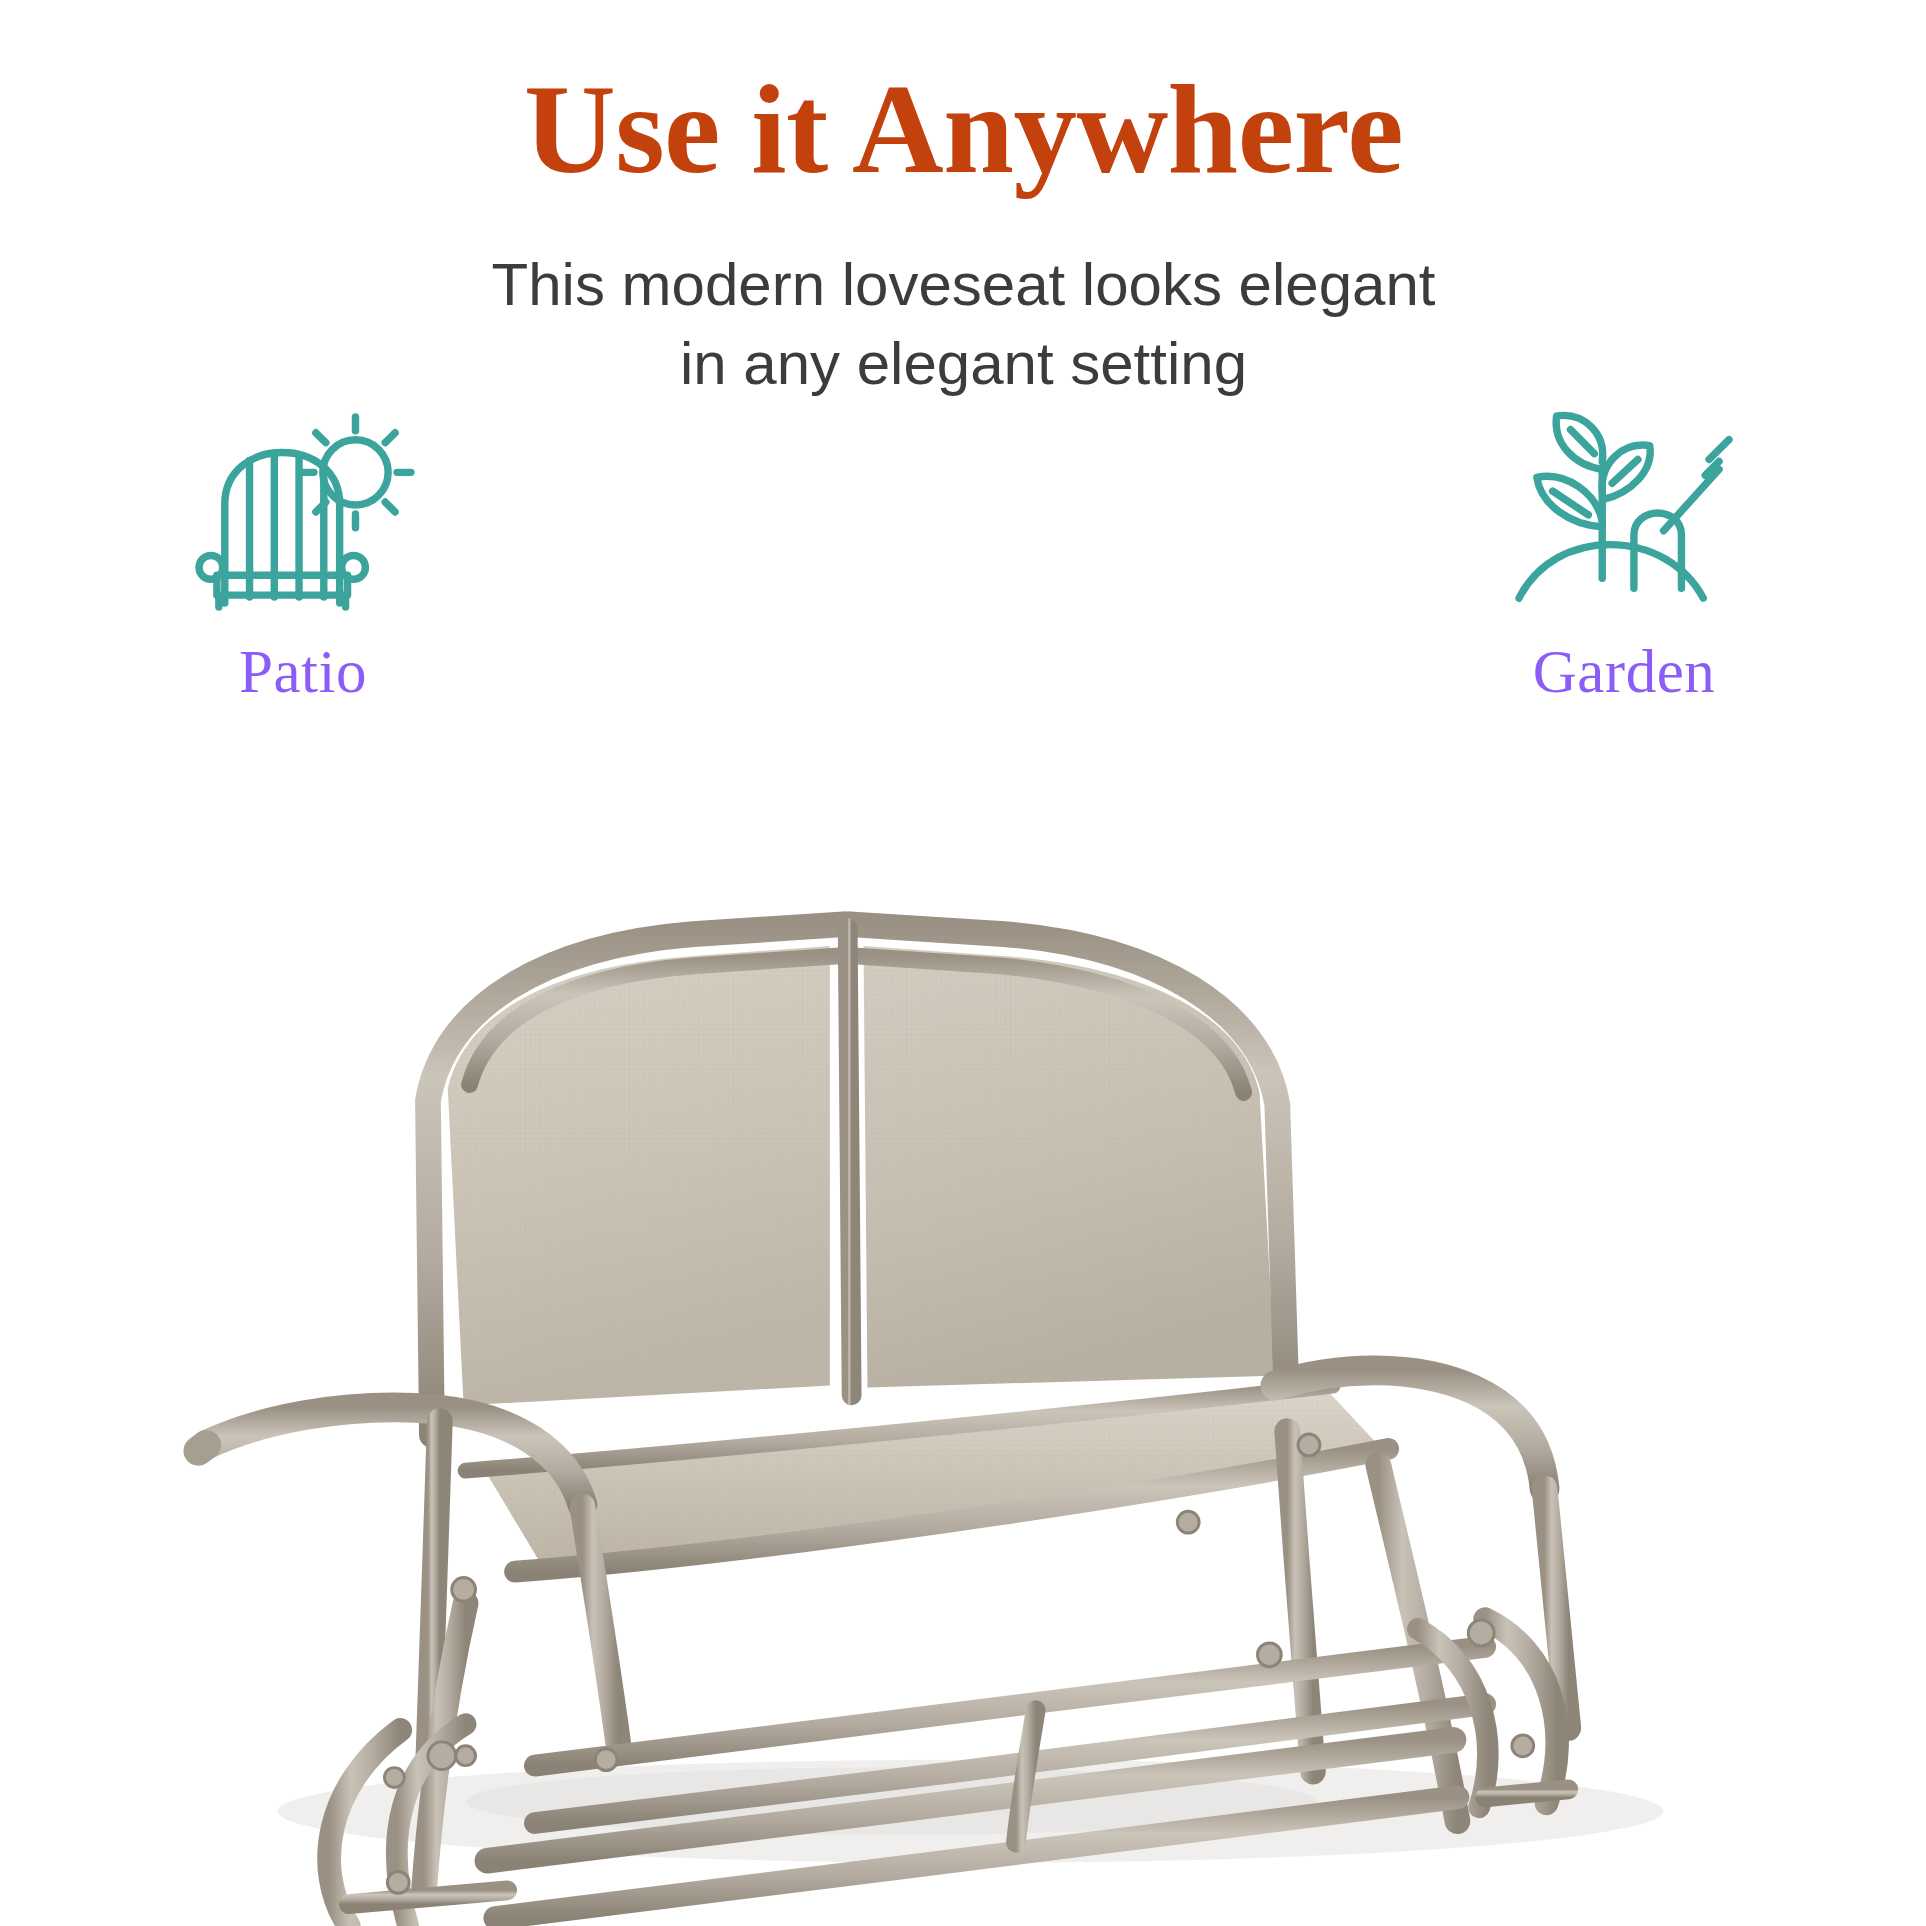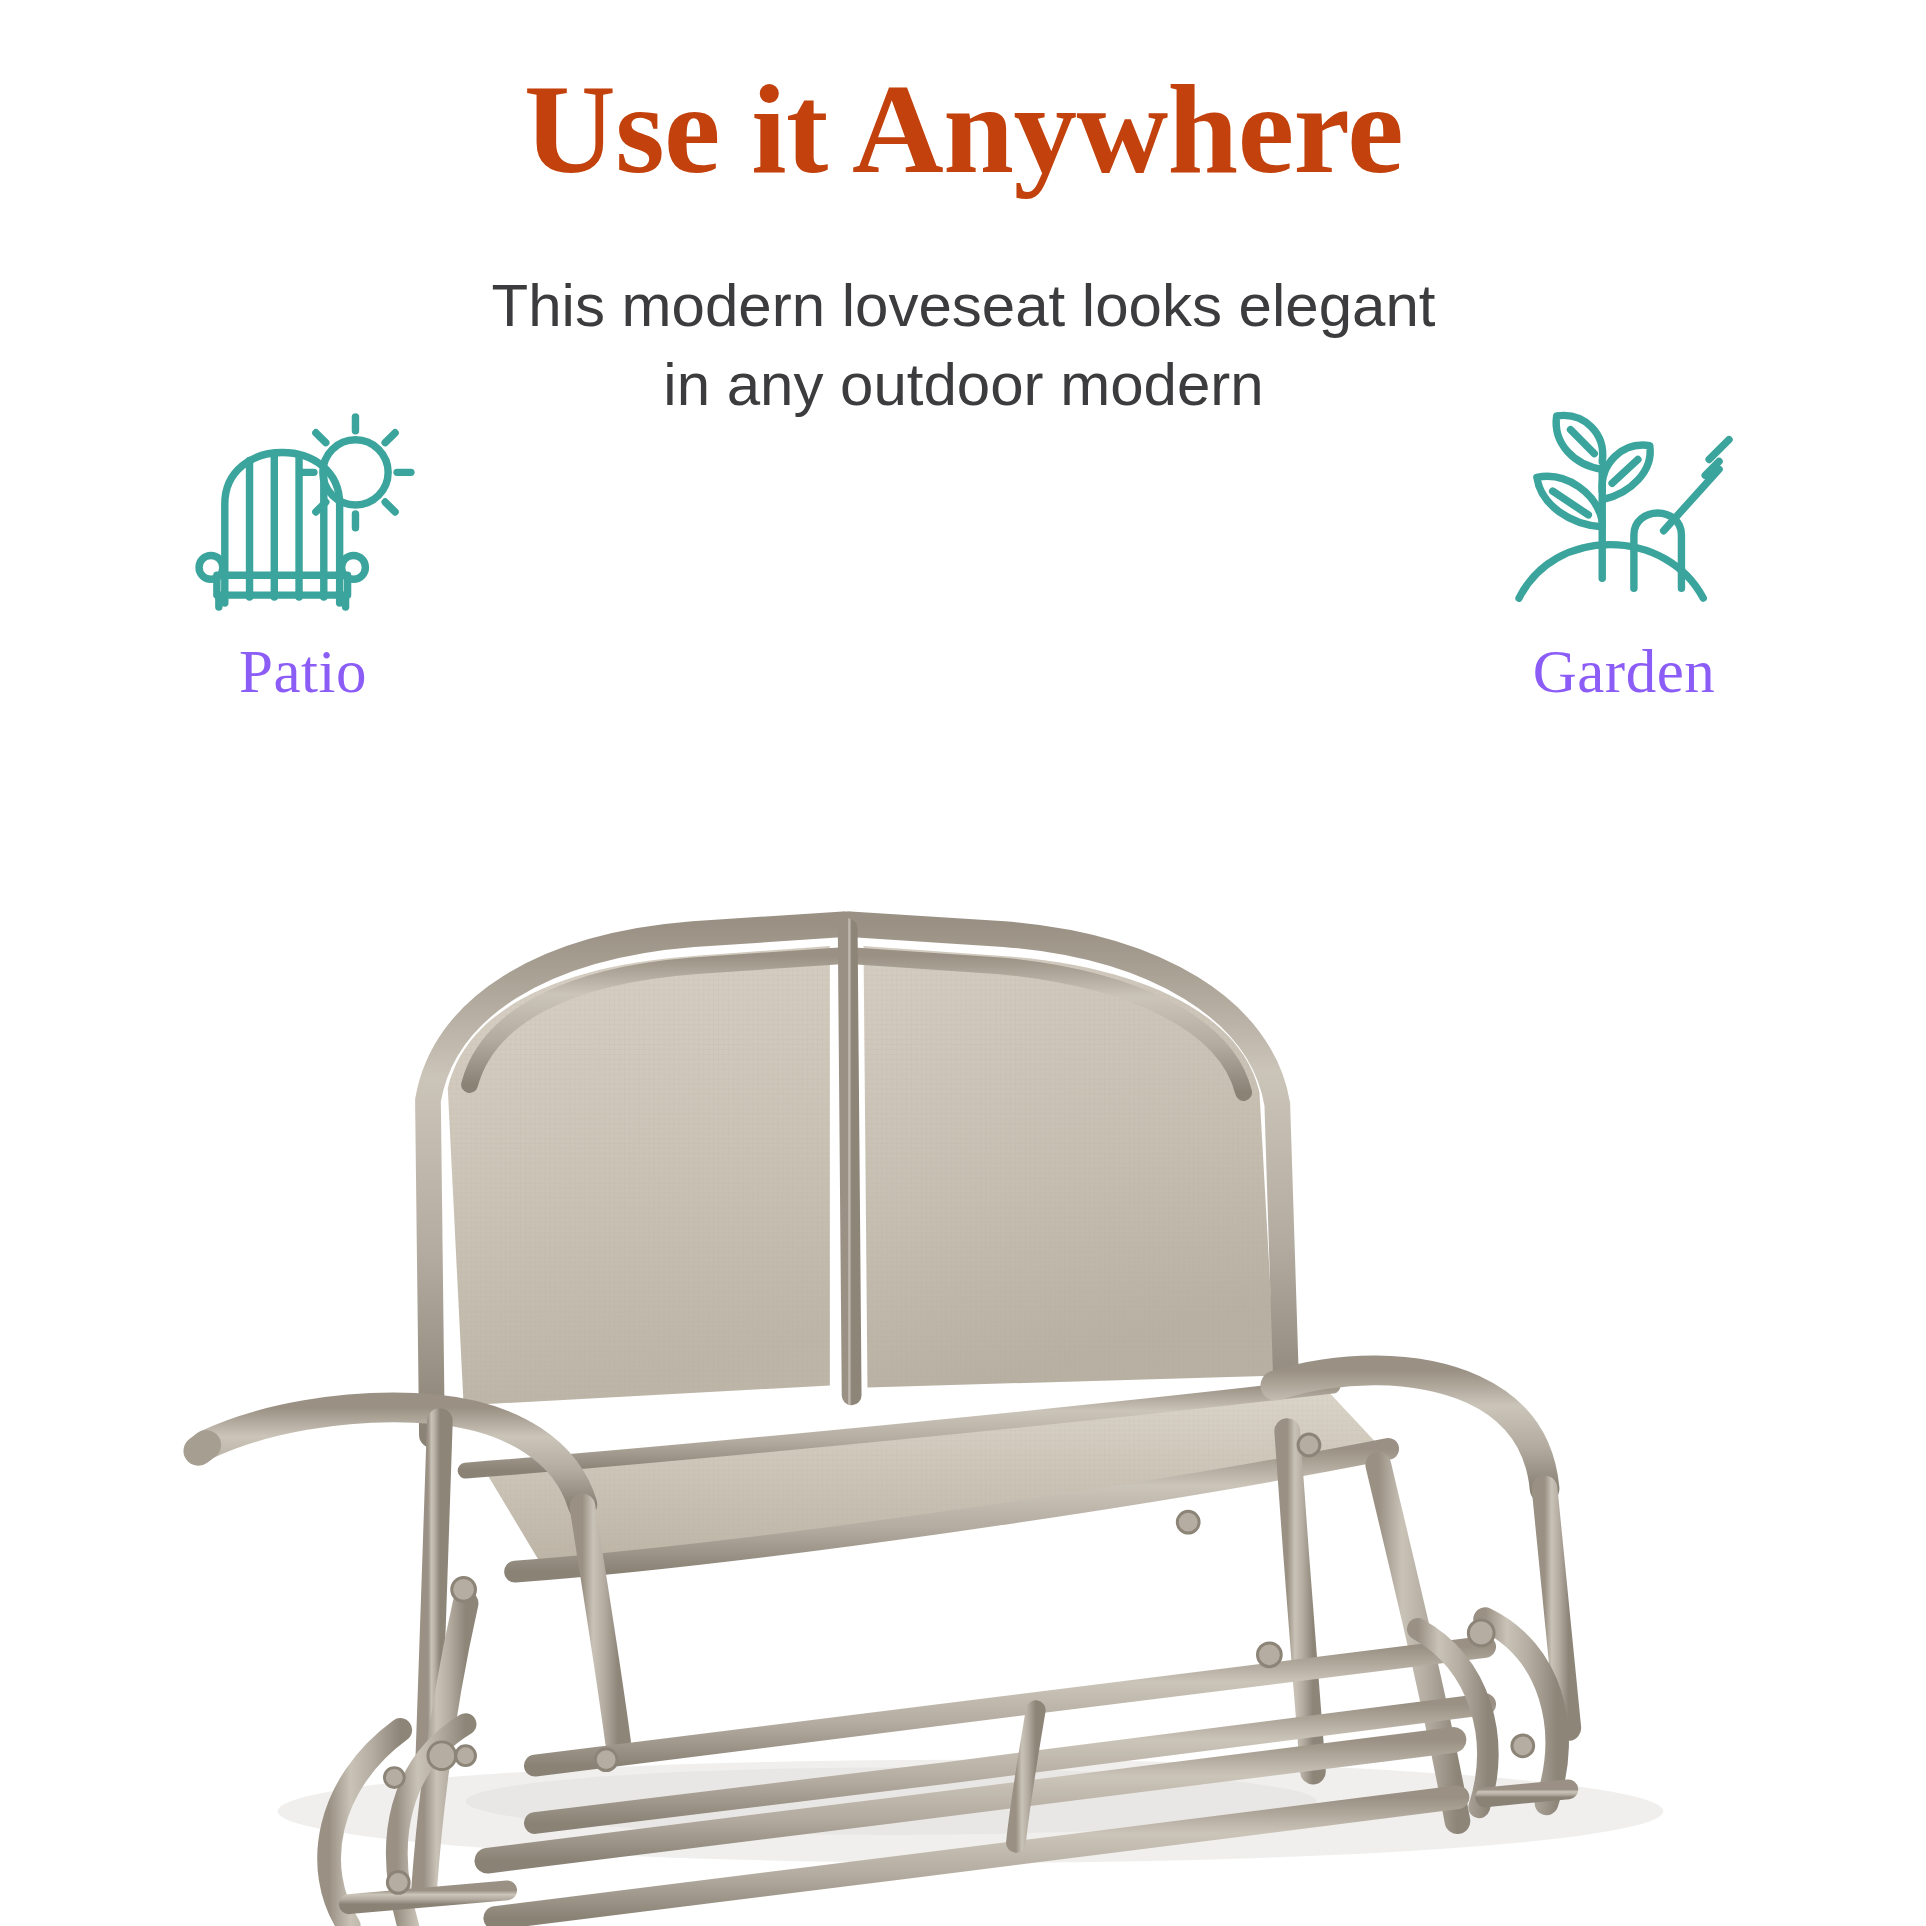--- a/index.html
+++ b/index.html
@@ -29,21 +29,21 @@
     font-size: 127px;
     line-height: 1.18;
     letter-spacing: -0.5px;
     color: #c2410c;
     white-space: nowrap;
   }
 
   
   .subtitle {
     position: absolute;
-    top: 266px;
+    top: 245px;
     left: 0;
     width: 100%;
     text-align: center;
     font-family: "Liberation Sans", sans-serif;
     font-weight: 300;
     font-size: 60px;
     line-height: 1.32;
     color: #3c3c3e;
   }
   .subtitle .line { display: block; }
@@ -94,21 +94,21 @@
 </style>
 </head>
 <body>
 
 <div class="page">
 
   <div class="headline">Use it Anywhere</div>
 
   <div class="subtitle">
     <span class="line">This modern loveseat looks elegant</span>
-    <span class="line">in any outdoor modern</span>
+    <span class="line">in any elegant setting</span>
   </div>
 
   <div class="icon-row">
 
     <div class="icon-cell">
       <div class="icon-art">
         <svg width="213" height="198" viewBox="0 0 215 200" fill="none" stroke="#3ba49c" stroke-width="7.5" stroke-linecap="round" stroke-linejoin="round">
 
           <circle cx="160" cy="64" r="33"></circle>
 

